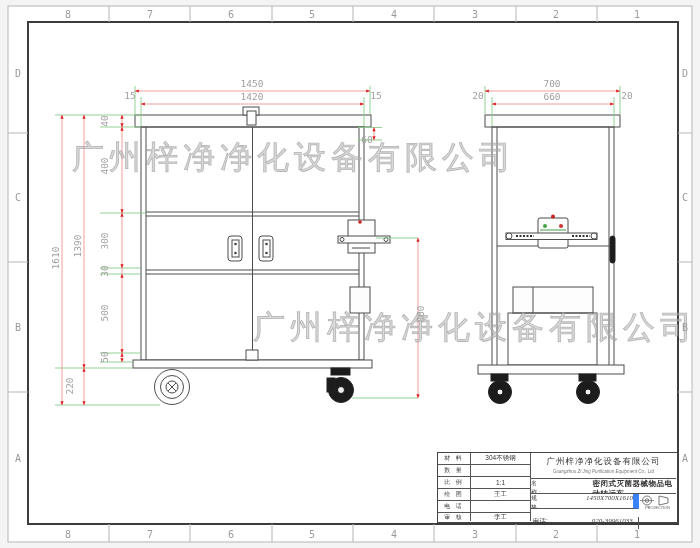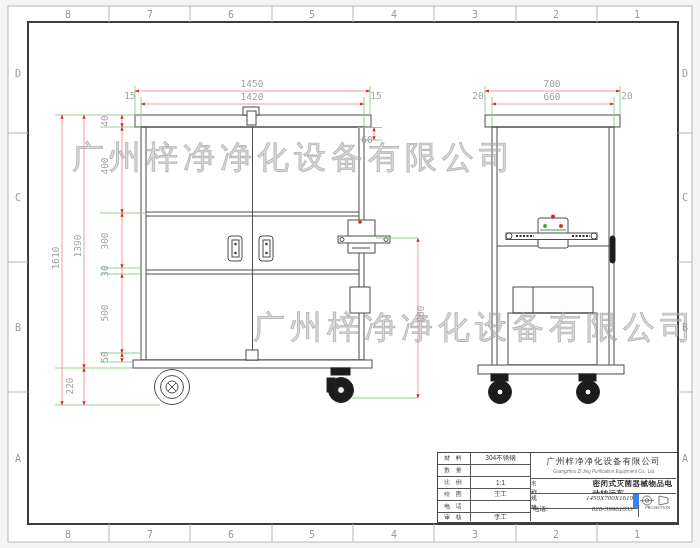--- a/index.html
+++ b/index.html
@@ -286,21 +286,21 @@
     <div class="tb-company-en">Guangzhou Zi Jing Purification Equipment Co., Ltd</div>
   </div>
   <div class="tb-cell tb-row" style="left:93px;top:26px;width:145px;height:15px;border-bottom:1px solid #555;">
     <span class="tb-lbl" style="width:26px;">名 称:</span>
     <span class="tb-name-val">密闭式灭菌器械物品电动转运车</span>
   </div>
   <div class="tb-cell tb-row" style="left:93px;top:41px;width:108px;height:15px;border-bottom:1px solid #555;border-right:6px solid #3b82f6;">
     <span class="tb-lbl" style="width:26px;">规 格</span>
     <span class="tb-it" style="font-size:7px;">1450X700X1610</span>
   </div>
-  <div class="tb-cell tb-row" style="left:93px;top:52px;width:108px;height:12px;border-right:1px solid #555;">
+  <div class="tb-cell tb-row" style="left:93px;top:64px;width:108px;height:12px;border-right:1px solid #555;">
     <span style="font-size:6.5px;margin-left:2px;">电话:</span>
     <span class="tb-it" style="font-size:7px;margin-left:2px;">020-39961033</span>
   </div>
   <div class="tb-cell proj-cell" style="left:201px;top:41px;width:37px;height:27px;">
     <svg width="32" height="13" viewBox="0 0 32 13">
       <circle cx="8" cy="6.5" r="4.5" fill="none" stroke="#555" stroke-width="0.8"></circle>
       <circle cx="8" cy="6.5" r="1.8" fill="none" stroke="#555" stroke-width="0.8"></circle>
       <line x1="1" y1="6.5" x2="15" y2="6.5" stroke="#555" stroke-width="0.6"></line>
       <path d="M20,2 L29,4 L29,9 L20,11 z" fill="none" stroke="#555" stroke-width="0.8"></path>
     </svg>

